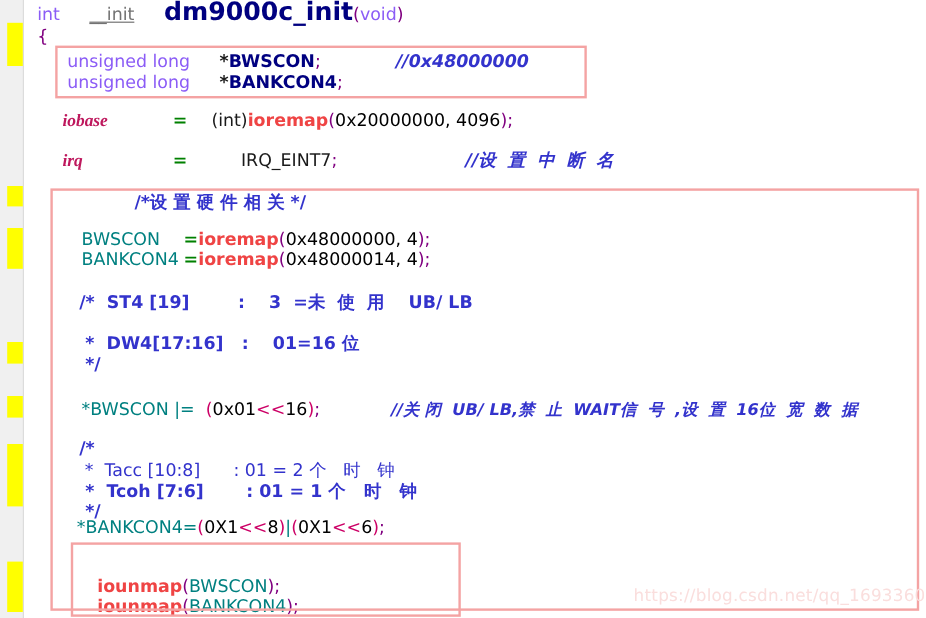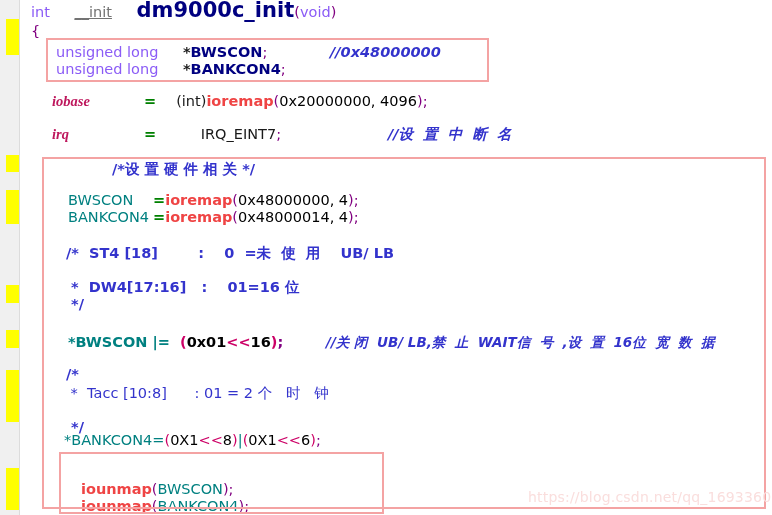--- a/index.html
+++ b/index.html
@@ -126,30 +126,31 @@
     <div class="ln cmt" style="left:368px; top:126px;">//设  置  中  断  名</div>
 
     <div class="ln cnblock" style="left:48px; top:161px; font-weight:bold;margin-left:44px;">/*设 置 硬 件 相 关 */</div>
 
     <div class="ln" style="left:48px; top:192px;"><span class="ident">BWSCON</span></div>
     <div class="ln" style="left:133px; top:192px;"><span class="op">=</span><span class="fn">ioremap</span><span class="punct">(</span><span class="num">0x48000000</span><span class="num">, </span><span class="num">4</span><span class="punct">)</span><span class="punct">;</span></div>
 
     <div class="ln" style="left:48px; top:209px;"><span class="ident">BANKCON4</span></div>
     <div class="ln" style="left:133px; top:209px;"><span class="op">=</span><span class="fn">ioremap</span><span class="punct">(</span><span class="num">0x48000014</span><span class="num">, </span><span class="num">4</span><span class="punct">)</span><span class="punct">;</span></div>
 
-    <div class="ln cnblock" style="left:46px; top:245px; font-weight:bold;">/*  ST4 [18]        :    0  =未  使  用    UB/ LB</div>
+    <div class="ln cnblock" style="left:46px; top:245px; font-weight:bold;">/*  ST4 [19]        :    3  =未  使  用    UB/ LB</div>
     <div class="ln cnblock" style="left:46px; top:279px; font-weight:bold;"> *  DW4[17:16]   :    01=16 位</div>
     <div class="ln cnblock" style="left:46px; top:296px; font-weight:bold;"> */</div>
 
 
-    <div class="ln" style="left:48px; top:334px;font-weight:bold;"><span class="ident">*BWSCON |=  </span><span class="numm">(</span><span class="num">0x01</span><span class="numm">&lt;&lt;</span><span class="num">16</span><span class="numm">)</span><span class="punct">;</span></div>
+    <div class="ln" style="left:48px; top:334px;"><span class="ident">*BWSCON |=  </span><span class="numm">(</span><span class="num">0x01</span><span class="numm">&lt;&lt;</span><span class="num">16</span><span class="numm">)</span><span class="punct">;</span></div>
     <div class="ln cmt" style="left:306px; top:334px; font-size:13.5px;">//关 闭  UB/ LB,禁  止  WAIT信  号  ,设  置  16位  宽  数  据</div>
 
     <div class="ln cnblock" style="left:46px; top:366px; font-weight:bold;">/*</div>
     <div class="ln cnblock" style="left:46px; top:385px; font-weight:normal;"> *  Tacc [10:8]      : 01 = 2 个   时   钟</div>
+    <div class="ln cnblock" style="left:46px; top:402px; font-weight:bold;"> *  Tcoh [7:6]       : 01 = 1 个   时   钟</div>
     <div class="ln cnblock" style="left:46px; top:419px; font-weight:bold;"> */</div>
 
     <div class="ln" style="left:44px; top:432px;"><span class="ident">*BANKCON4=</span><span class="numm">(</span><span class="num">0X1</span><span class="numm">&lt;&lt;</span><span class="num">8</span><span class="numm">)</span><span class="ident">|</span><span class="numm">(</span><span class="num">0X1</span><span class="numm">&lt;&lt;</span><span class="num">6</span><span class="numm">)</span><span class="punct">;</span></div>
 
 
     <div class="ln" style="left:61px; top:481px;text-align:right;"><span class="fn">iounmap</span><span class="punct">(</span><span class="ident">BWSCON</span><span class="punct">)</span><span class="punct">;</span></div>
 
     <div class="ln" style="left:61px; top:498px;"><span class="fn">iounmap</span><span class="punct">(</span><span class="ident">BANKCON4</span><span class="punct">)</span><span class="punct">;</span></div>
 
   </div>

